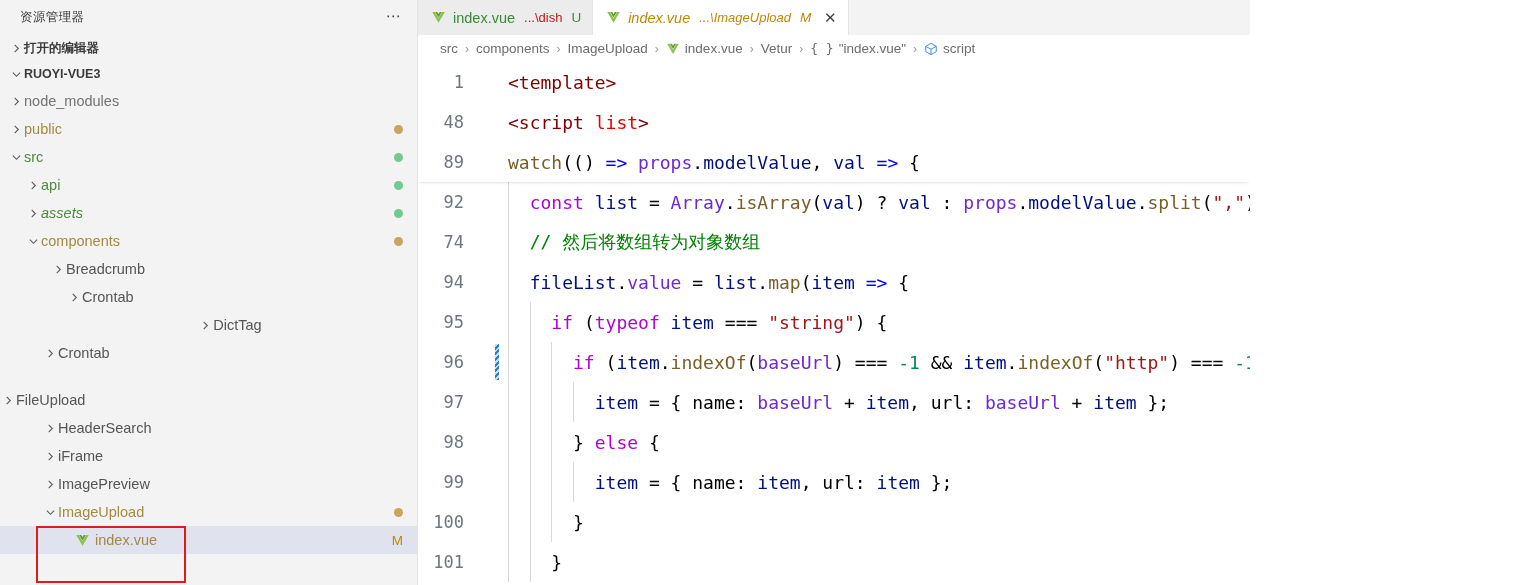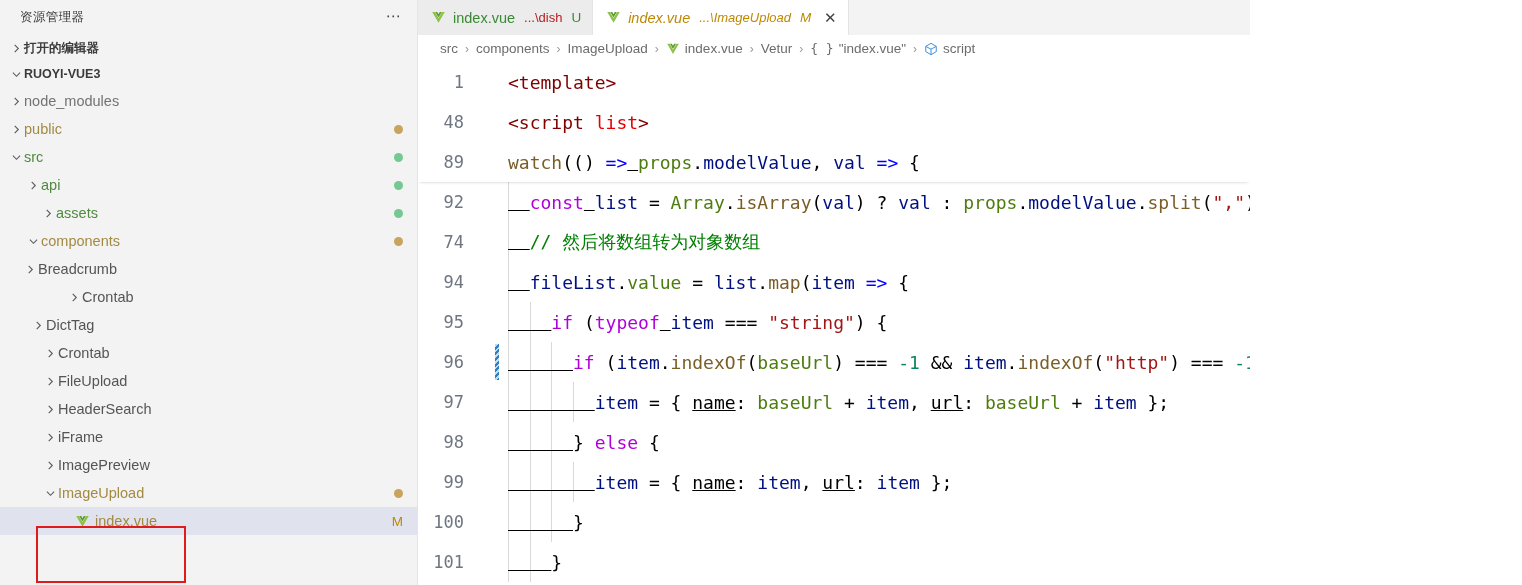--- a/index.html
+++ b/index.html
@@ -245,27 +245,27 @@
     width: 1px;
     background: #d9d9d9;
   }
 
   
   .t-tag    { color: #800000; }
   .t-tagn   { color: #e50000; }
   .t-kw     { color: #af00db; }
   .t-fn     { color: #795e26; }
   .t-var    { color: #001080; }
-  .t-prop   { color: #4d7c0f; }
+  .t-prop   { color: #6d28d9; }
   .t-str    { color: #a31515; }
   .t-num    { color: #098658; }
   .t-cmt    { color: #008000; }
   .t-punct  { color: #000000; }
   .t-arrow  { color: #0000ff; }
-  .t-plain  { color: #000000; text-decoration: underline; }
+  .t-plain  { color: #000000; }
 
   .hl-box {
     position: absolute;
     border: 2px solid #e01b1b;
     box-sizing: border-box;
     pointer-events: none;
     z-index: 30;
   }
 </style>
 </head>
@@ -327,71 +327,71 @@
         </div>
         <div class="row" style="padding-left: 25px;">
           <span class="chev">
             <svg width="9" height="9" viewBox="0 0 10 10">
               <path d="M3 1 L7 5 L3 9" fill="none" stroke="#5a5a5a" stroke-width="1.2"></path>
             </svg>
           </span>
           <span class="label" style="color:#4f8a3f">api</span>
           <span class="dot" style="background:#73c991"></span>
         </div>
-        <div class="row" style="padding-left: 40px;">
+        <div class="row" style="padding-left: 25px; font-style: italic;">
           <span class="chev">
             <svg width="9" height="9" viewBox="0 0 10 10">
               <path d="M3 1 L7 5 L3 9" fill="none" stroke="#5a5a5a" stroke-width="1.2"></path>
             </svg>
           </span>
           <span class="label" style="color:#4f8a3f">assets</span>
           <span class="dot" style="background:#73c991"></span>
         </div>
         <div class="row" style="padding-left: 25px;">
           <span class="chev">
             <svg width="9" height="9" viewBox="0 0 10 10">
               <path d="M1 3 L5 7 L9 3" fill="none" stroke="#5a5a5a" stroke-width="1.2"></path>
             </svg>
           </span>
           <span class="label" style="color:#a38a42">components</span>
           <span class="dot" style="background:#c8a45c"></span>
         </div>
-        <div class="row" style="padding-left: 22px;">
+        <div class="row" style="padding-left: 50px;">
           <span class="chev">
             <svg width="9" height="9" viewBox="0 0 10 10">
               <path d="M3 1 L7 5 L3 9" fill="none" stroke="#5a5a5a" stroke-width="1.2"></path>
             </svg>
           </span>
           <span class="label" style="color:#555555">Breadcrumb</span>
         </div>
         <div class="row" style="padding-left: 42px; margin-left: 24px;">
           <span class="chev">
             <svg width="9" height="9" viewBox="0 0 10 10">
               <path d="M3 1 L7 5 L3 9" fill="none" stroke="#5a5a5a" stroke-width="1.2"></path>
             </svg>
           </span>
           <span class="label" style="color:#555555">Crontab</span>
         </div>
-        <div class="row" style="padding-left: 30px;">
+        <div class="row" style="padding-left: 56px; justify-content: center;">
           <span class="chev">
             <svg width="9" height="9" viewBox="0 0 10 10">
               <path d="M3 1 L7 5 L3 9" fill="none" stroke="#5a5a5a" stroke-width="1.2"></path>
             </svg>
           </span>
           <span class="label" style="color:#555555">DictTag</span>
         </div>
         <div class="row" style="padding-left: 42px;">
           <span class="chev">
             <svg width="9" height="9" viewBox="0 0 10 10">
               <path d="M3 1 L7 5 L3 9" fill="none" stroke="#5a5a5a" stroke-width="1.2"></path>
             </svg>
           </span>
           <span class="label" style="color:#555555">Crontab</span>
         </div>
-        <div class="row" style="padding-left: 42px;">
+        <div class="row" style=" margin-top: 19px;">
           <span class="chev">
             <svg width="9" height="9" viewBox="0 0 10 10">
               <path d="M3 1 L7 5 L3 9" fill="none" stroke="#5a5a5a" stroke-width="1.2"></path>
             </svg>
           </span>
           <span class="label" style="color:#555555">FileUpload</span>
         </div>
         <div class="row" style="padding-left: 42px;">
           <span class="chev">
             <svg width="9" height="9" viewBox="0 0 10 10">

